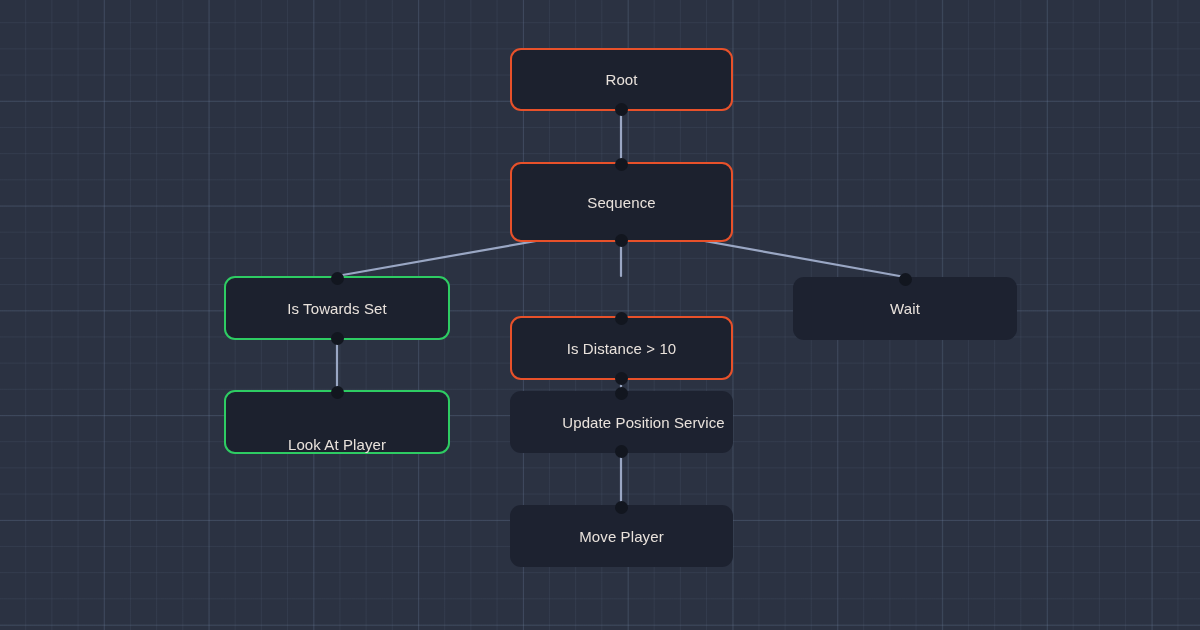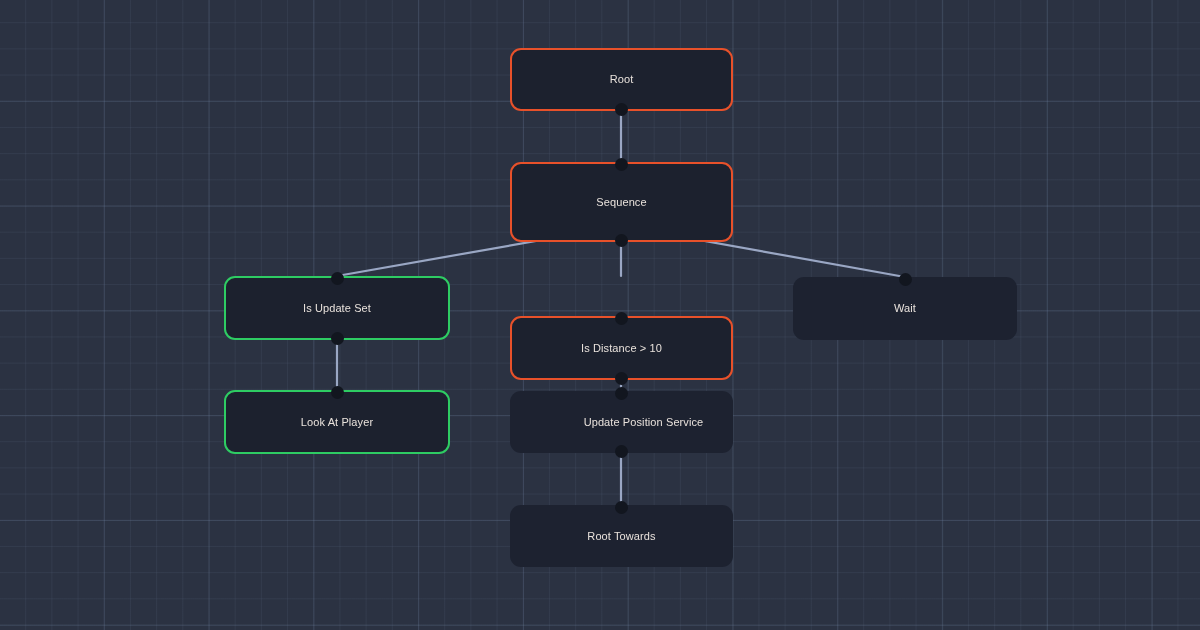--- a/index.html
+++ b/index.html
@@ -43,21 +43,21 @@
     border-radius: 11px;
     border: 2px solid transparent;
   }
   .node.plain {
     border-color: transparent;
     background: #1d2230;
     align-items: center;
   }
   .node-label {
     color: #e9e2dc;
-    font-size: 11px;
+    font-size: 15px;
     font-family: "Liberation Sans", sans-serif;
     letter-spacing: 0.1px;
     white-space: nowrap;
     text-align: center;
     line-height: 1;
   }
   .port {
     position: absolute;
     width: 13px;
     height: 13px;
@@ -86,40 +86,40 @@
       <div class="node" style="left: 510px; top: 48px; width: 223px; height: 63px; border-color: rgb(232, 81, 42);">
         <span class="node-label">Root</span>
         <span class="port out"></span>
       </div>
       <div class="node" style="left: 510px; top: 162px; width: 223px; height: 80px; border-color: rgb(232, 81, 42);">
         <span class="node-label">Sequence</span>
         <span class="port in"></span>
         <span class="port out"></span>
       </div>
       <div class="node" style="left: 224px; top: 276px; width: 226px; height: 64px; border-color: rgb(46, 204, 99);">
-        <span class="node-label">Is Update Set</span>
+        <span class="node-label">Is Towards Set</span>
         <span class="port in"></span>
         <span class="port out"></span>
       </div>
       <div class="node" style="left: 510px; top: 276px; width: 223px; height: 64px; border-color: rgb(232, 81, 42); margin-top: 40px;">
         <span class="node-label">Is Distance &gt; 10</span>
         <span class="port in"></span>
         <span class="port out"></span>
       </div>
       <div class="node plain" style="left: 793px; top: 277px; width: 224px; height: 63px;">
         <span class="node-label">Wait</span>
         <span class="port in"></span>
       </div>
-      <div class="node" style="left: 224px; top: 390px; width: 226px; height: 64px; border-color: rgb(46, 204, 99);">
+      <div class="node" style="left: 224px; top: 390px; width: 226px; height: 64px; border-color: rgb(46, 204, 99); align-items: flex-end;">
         <span class="node-label">Look At Player</span>
         <span class="port in"></span>
       </div>
       <div class="node plain" style="left: 510px; top: 391px; width: 223px; height: 62px; padding-left: 44px;">
         <span class="node-label">Update Position Service</span>
         <span class="port in"></span>
         <span class="port out"></span>
       </div>
       <div class="node plain" style="left: 510px; top: 505px; width: 223px; height: 62px;">
-        <span class="node-label">Root Towards</span>
+        <span class="node-label">Move Player</span>
         <span class="port in"></span>
       </div>
     </div>
 </div>
 
 </body></html>

